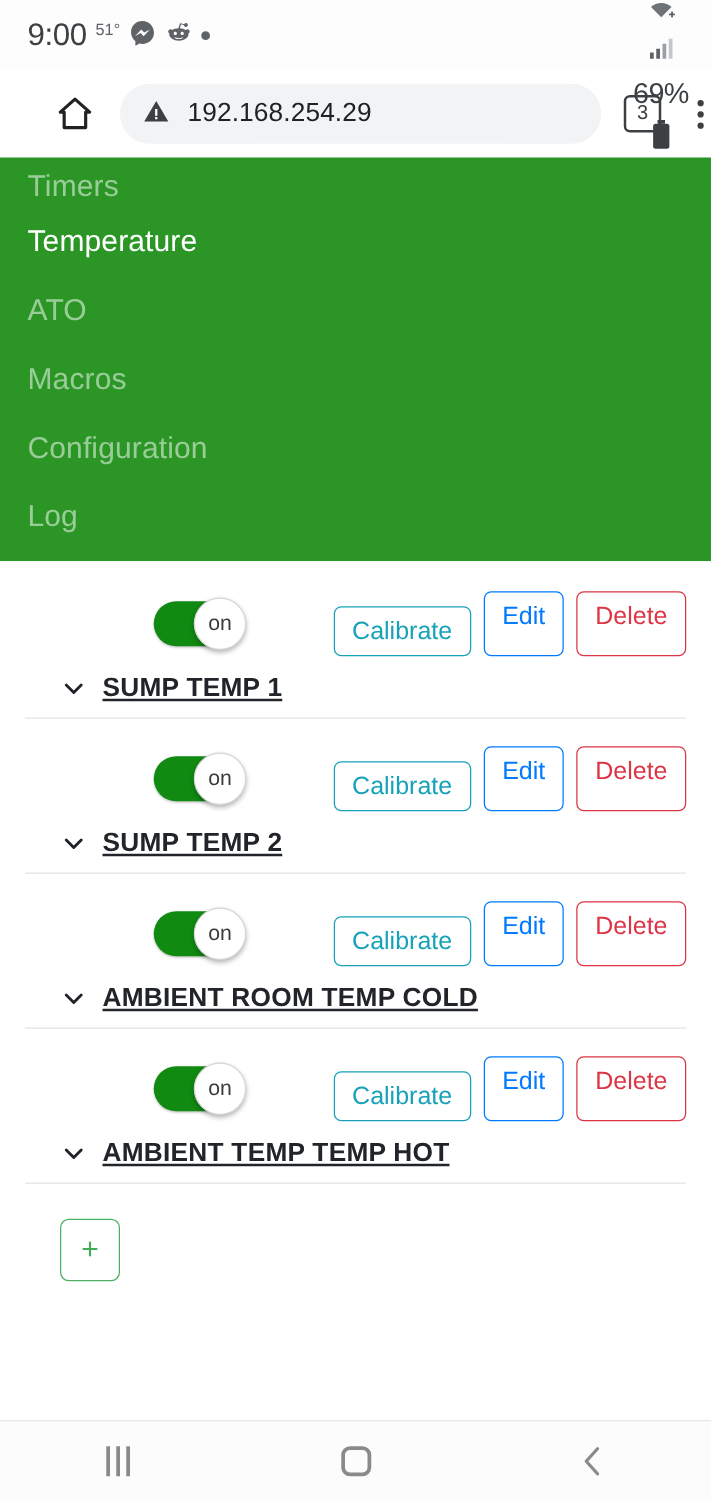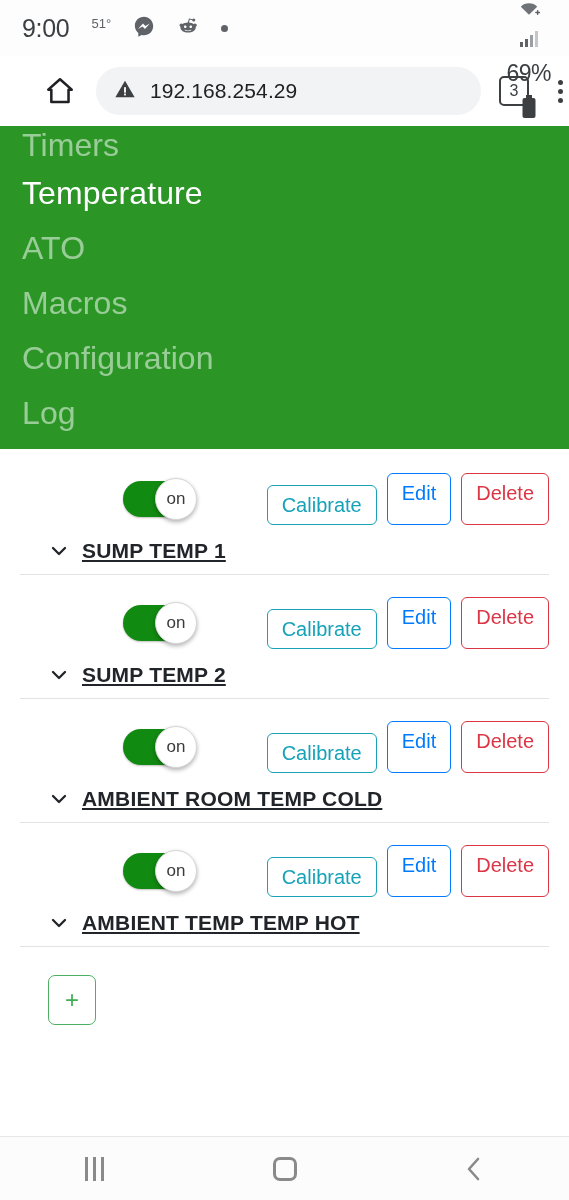--- a/index.html
+++ b/index.html
@@ -11,21 +11,21 @@
   }
   .phone { position: relative; width: 569px; height: 1200px; background:#fff; }
 
   
   .statusbar {
     height: 56px; width: 100%;
     display: flex; align-items: center;
     padding: 0 18px 0 22px;
     background: #fdfdfd;
   }
-  .sb-left { display:flex; align-items:center; gap:22px; flex:1; }
+  .sb-left { display:flex; align-items:center; gap:7px; flex:1; }
   .sb-time { font-size: 25px; color:#3c4043; letter-spacing:-0.3px; }
   .sb-temp { font-size: 13px; color:#5f6368; position:relative; top:-5px; }
   .sb-right { display:flex; align-items:center; gap:8px;flex-direction:column; }
   .sb-batt-text { font-size:23px; color:#3c4043; letter-spacing:-0.5px; }
   .ic { display:inline-block; }
   .dot-ic { width:7px; height:7px; border-radius:50%; background:#5f6368; }
 
   
   .toolbar {
     height: 70px; width:100%;
@@ -50,21 +50,21 @@
   .menu-btn i { width:5px; height:5px; border-radius:50%; background:#3c4043; display:block; }
 
   
   .greennav {
     background:#2b9626;
     padding: 0 0 8px 0;
     height: 323px;
     overflow: hidden;
   }
   .nav-item {
-    font-size:32px; color:rgba(255,255,255,0.52);
+    font-size:24px; color:rgba(255,255,255,0.52);
     padding: 0 0 0 22px; height:55px; display:flex; align-items:center;
     letter-spacing:0.1px;
   }
   .nav-item.first { height:40px; align-items:flex-end; padding-bottom:2px; }
   .nav-item.active { color:#ffffff; }
 
   
   .list { background:#fff; padding-top: 2px; }
   .probe-row { position:relative; padding: 22px 20px 12px 20px; }
   .probe-row .divider {

